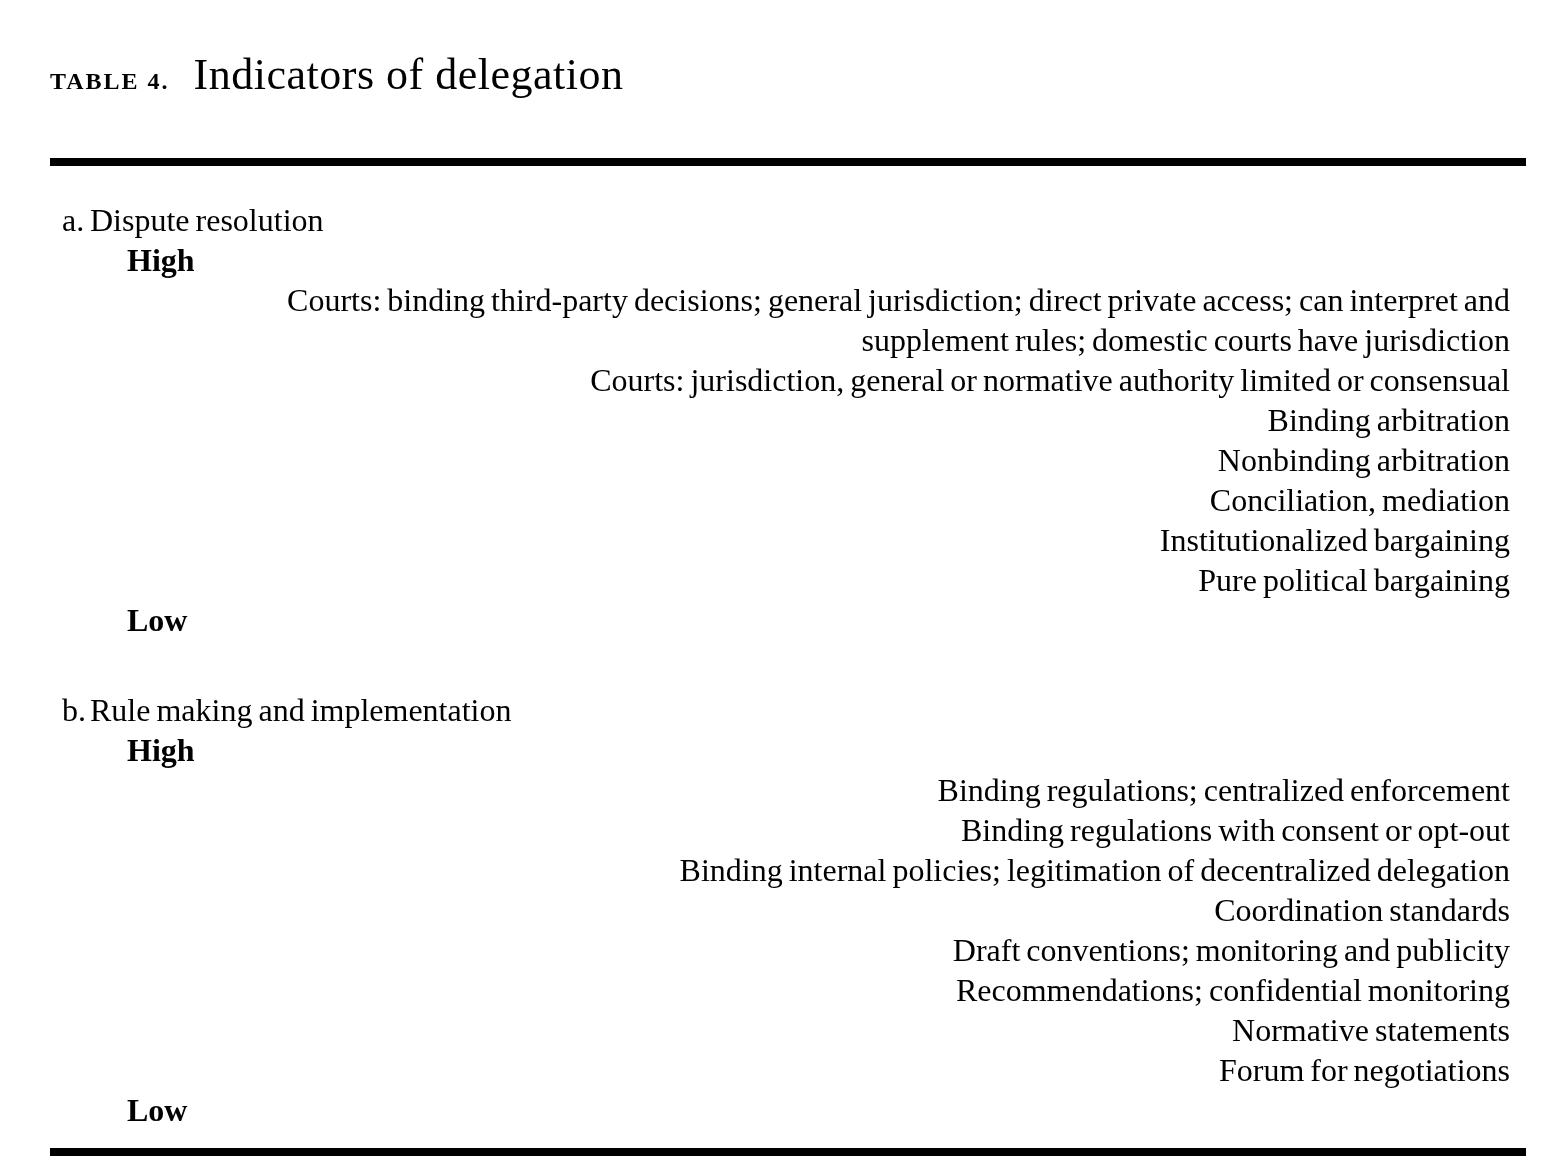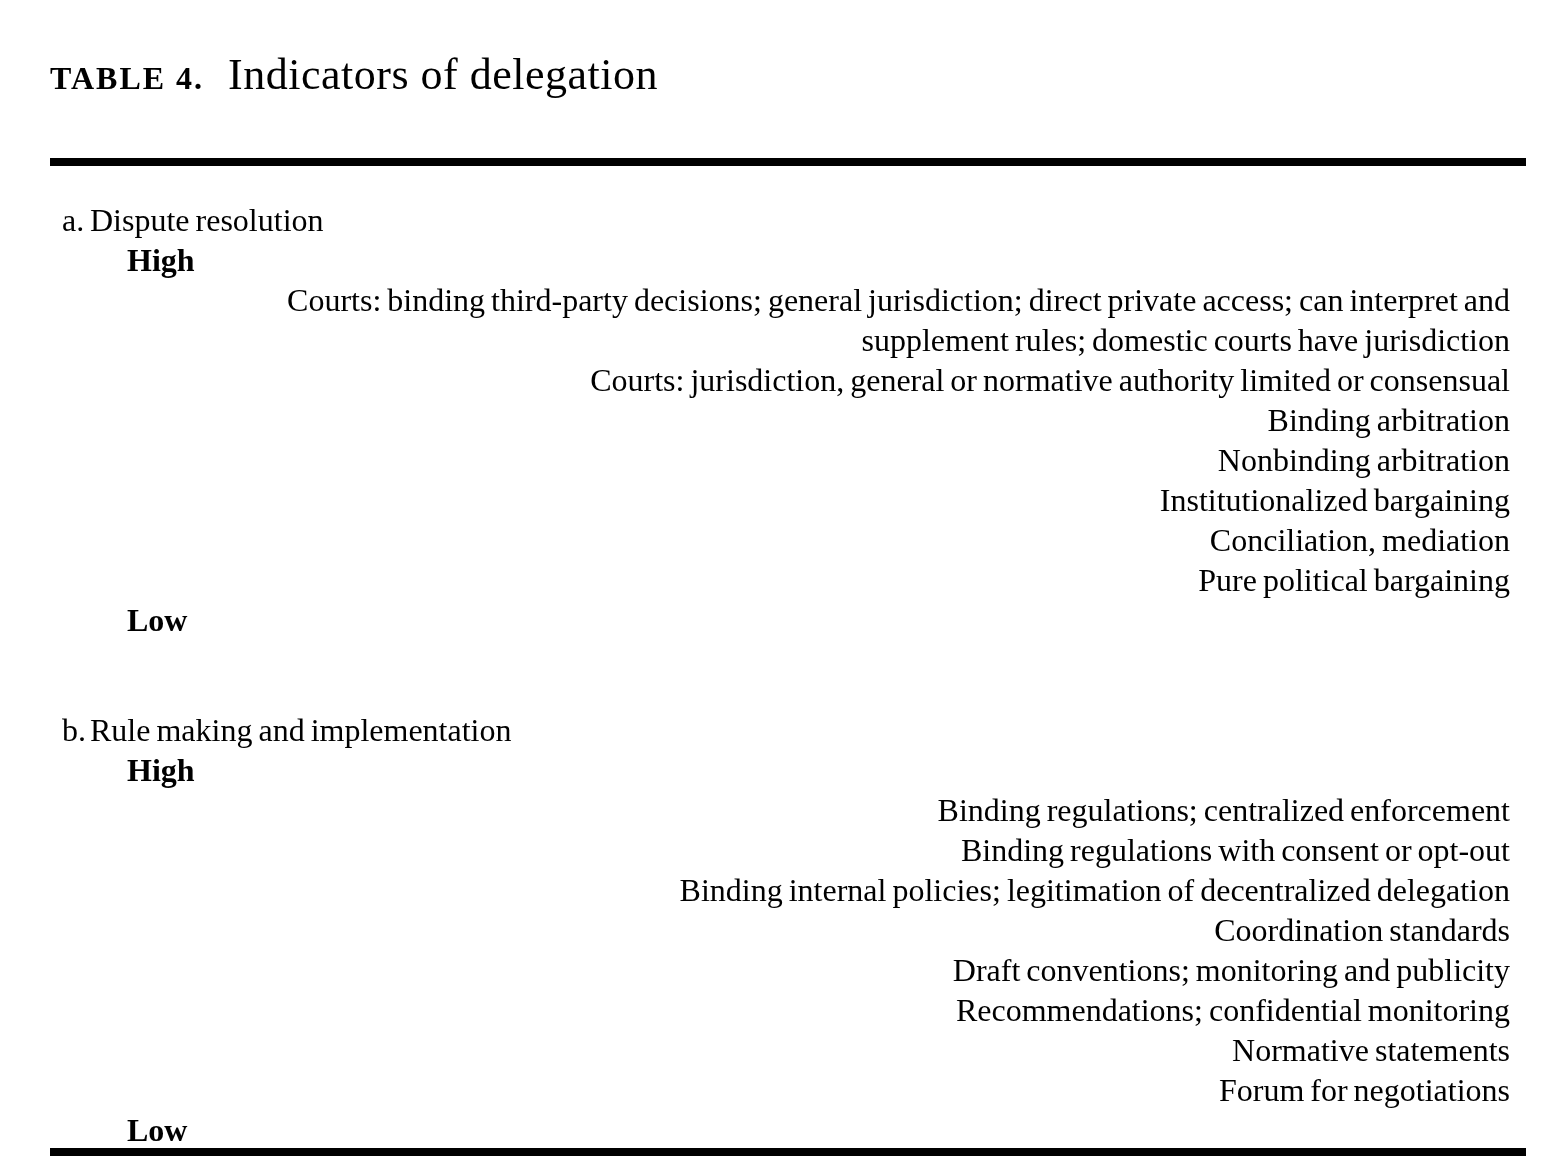--- a/index.html
+++ b/index.html
@@ -20,21 +20,21 @@
   
   .table-title {
     position: absolute;
     left: 50px;
     top: 53px;
     line-height: 1;
     white-space: nowrap;
   }
   .table-title .label {
     font-weight: bold;
-    font-size: 32px;
+    font-size: 24px;
     letter-spacing: 2px;
   }
   .table-title .caption {
     font-size: 44px;
     margin-left: 24px;
     letter-spacing: 0.5px;
   }
 
   
   .rule {
@@ -50,21 +50,21 @@
   
   .content {
     position: absolute;
     top: 200px;
     left: 0;
     right: 0;
     font-size: 32px;
     line-height: 40px;
     word-spacing: -2px;
   }
-  .section + .section { margin-top: 70px; }
+  .section + .section { margin-top: 50px; }
 
   .section-heading { padding-left: 62px; }
   .section-heading .marker {
     display: inline-block;
     width: 28px;
   }
   .scale {
     font-weight: bold;
     margin-left: 127px;
   }
@@ -90,22 +90,22 @@
     <div class="section">
       <div class="section-heading">
         <span class="marker">a.</span><span>Dispute resolution</span>
       </div>
       <div class="scale">High</div>
       <div class="items">
         <div class="item">Courts: binding third-party decisions; general jurisdiction; direct private access; can interpret and supplement rules; domestic courts have jurisdiction</div>
         <div class="item">Courts: jurisdiction, general or normative authority limited or consensual</div>
         <div class="item">Binding arbitration</div>
         <div class="item">Nonbinding arbitration</div>
+        <div class="item">Conciliation, mediation</div>
         <div class="item">Institutionalized bargaining</div>
-        <div class="item">Conciliation, mediation</div>
         <div class="item">Pure political bargaining</div>
       </div>
       <div class="scale">Low</div>
     </div>
 
     <div class="section">
       <div class="section-heading">
         <span class="marker">b.</span><span>Rule making and implementation</span>
       </div>
       <div class="scale">High</div>

